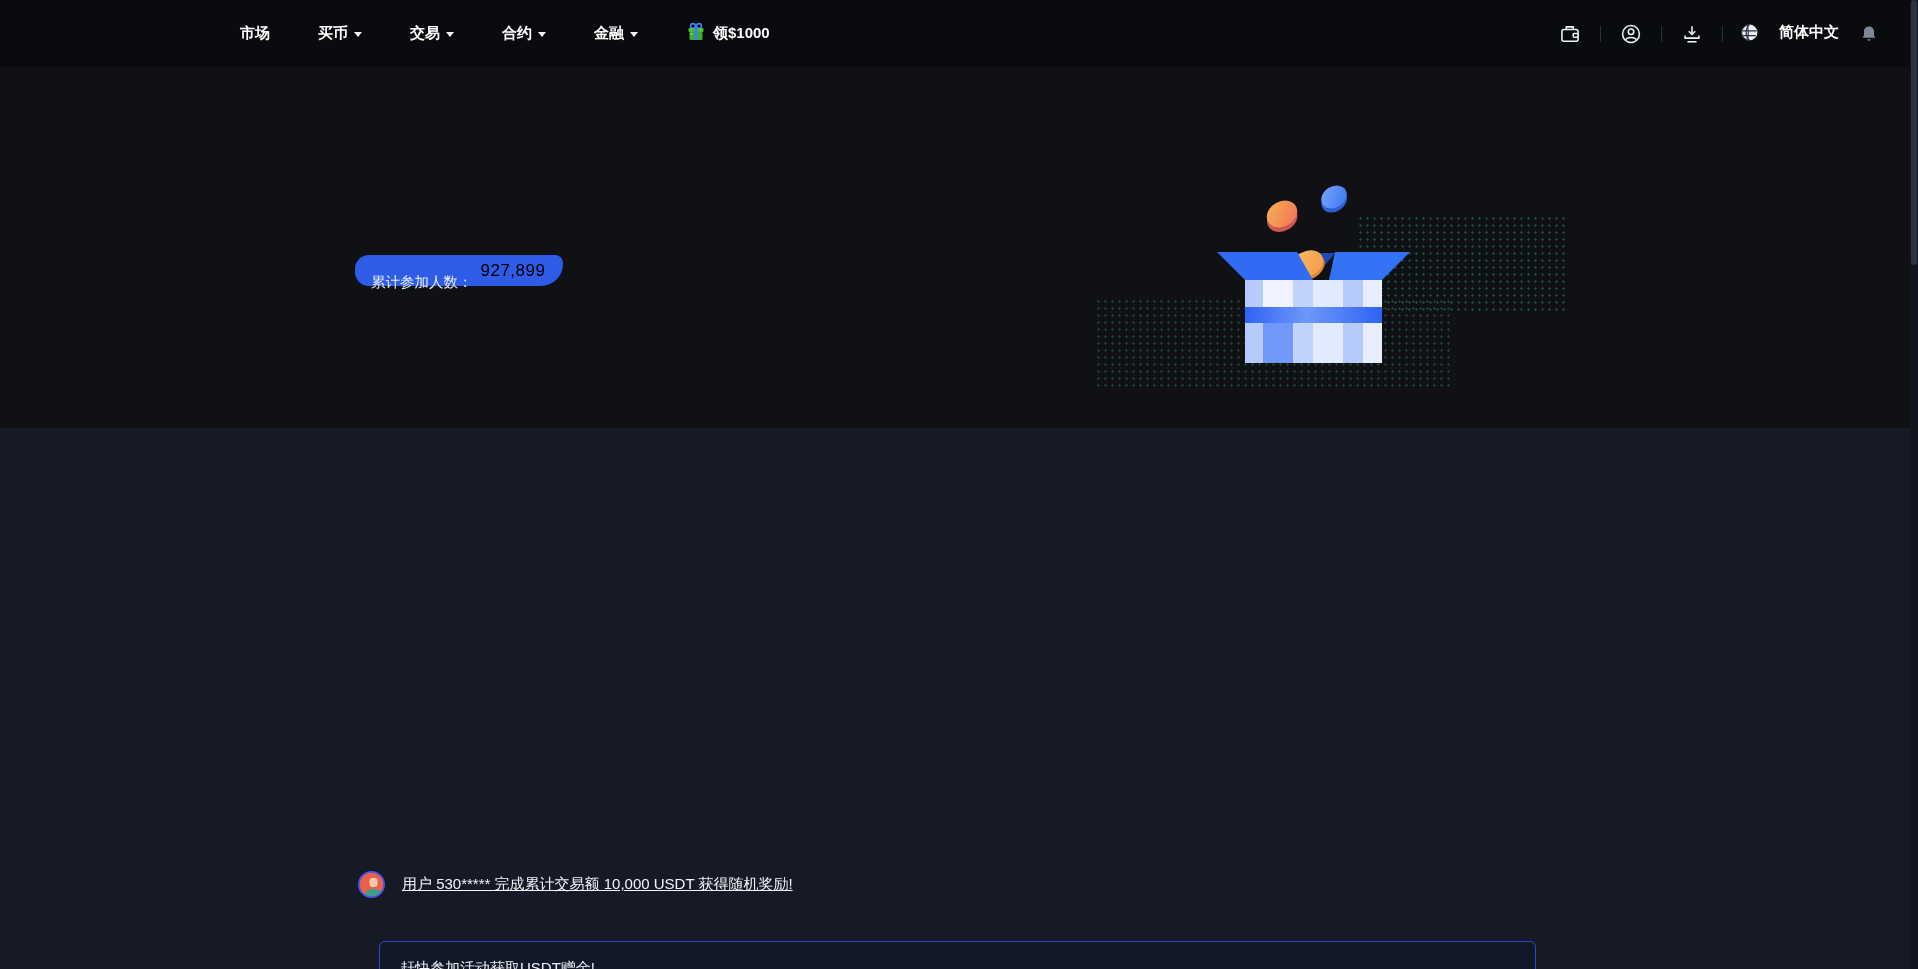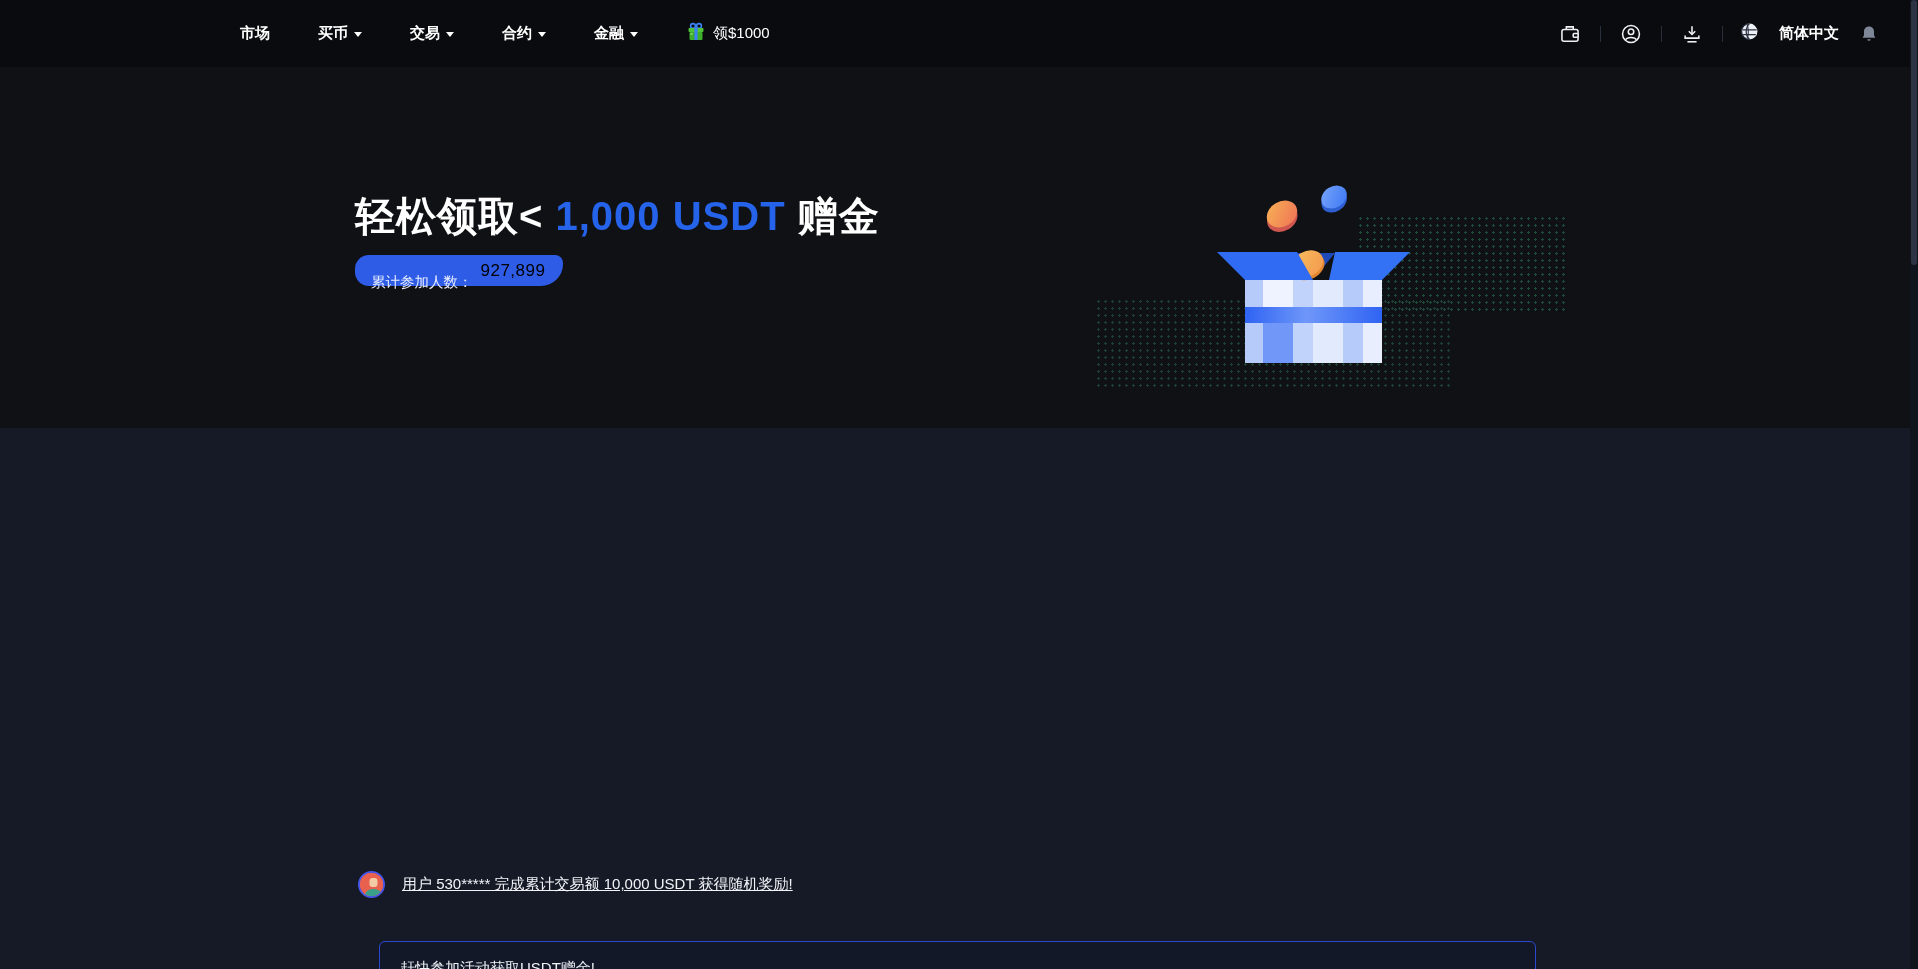--- a/index.html
+++ b/index.html
@@ -8,25 +8,25 @@
   .stage { position:relative; width:1918px; height:690px; }
 
   
   .nav { position:absolute; left:0; top:0; width:1918px; height:67px;
          background:#0a0b0e; display:flex; align-items:center; z-index:5; }
   .nav-left { display:flex; align-items:center; gap:48px; margin-left:240px; }
   .nav-item { display:flex; align-items:center; gap:6px; color:#fff; font-size:15px;
               font-weight:700; cursor:pointer; white-space:nowrap; }
   .caret { width:0; height:0; border-left:4.5px solid transparent;
            border-right:4.5px solid transparent; border-top:5.5px solid #ffffff; margin-top:2px; }
-  .promo { display:flex; align-items:center; gap:7px; color:#fff; font-size:15px; font-weight:400; cursor:pointer; }
+  .promo { display:flex; align-items:center; gap:7px; color:#fff; font-size:15px; font-weight:700; cursor:pointer; }
   .nav-right { position:absolute; right:36px; top:0; height:67px; display:flex; align-items:center; gap:17px; }
   .nav-icon { display:flex; align-items:center; justify-content:center; width:26px; height:26px; cursor:pointer; }
   .vdiv { width:1px; height:16px; background:#2a2f3c; }
-  .lang { display:flex; align-items:center; gap:20px; color:#fff; font-size:15px; font-weight:700; cursor:pointer;font-family:Liberation Mono, monospace; }
+  .lang { display:flex; align-items:flex-start; gap:20px; color:#fff; font-size:15px; font-weight:700; cursor:pointer; }
 
   
   .hero { position:absolute; left:0; top:67px; width:1918px; height:361px; background:#101114; }
   .hero-title { position:absolute; left:355px; top:122px; font-size:40px; font-weight:700;
                 color:#ffffff; letter-spacing:1px; white-space:nowrap; }
   .hero-title .hl { color:#2563eb; }
   .hero-badge { position:absolute; left:355px; top:188px; height:31px; background:#2e5ce6;
                 border-radius:14px 8px 22px 14px; display:flex; align-items:center;
                 padding:0 18px 0 16px; gap:8px; }
   .hero-badge .lbl { color:#e8edff; font-size:14.5px;margin-top:24px; }
@@ -136,23 +136,20 @@
       <div class="nav-icon">
         <svg width="20" height="20" viewBox="0 0 24 24" fill="#7e8798">
           <path d="M12 3 c-3.6 0 -6 2.6 -6 6.2 V13.5 L4.4 16.6 h15.2 L18 13.5 V9.2 C18 5.6 15.6 3 12 3 z"></path>
           <path d="M10 18.2 a2 2 0 0 0 4 0 z"></path>
         </svg>
       </div>
     </div>
   </header>
 
   <section class="hero">
-    <div class="hero-title">
-      <span>轻松领取&lt;</span><span class="hl"> 1,000 USDT </span><span>赠金</span>
-    </div>
     <div class="hero-badge">
       <span class="lbl">累计参加人数：</span>
       <span class="num">927,899</span>
     </div>
 
     <div class="illus">
       <div class="dots right"></div>
       <div class="dots left"></div>
       <svg width="500" height="260" viewBox="0 0 500 260">
         <defs>

